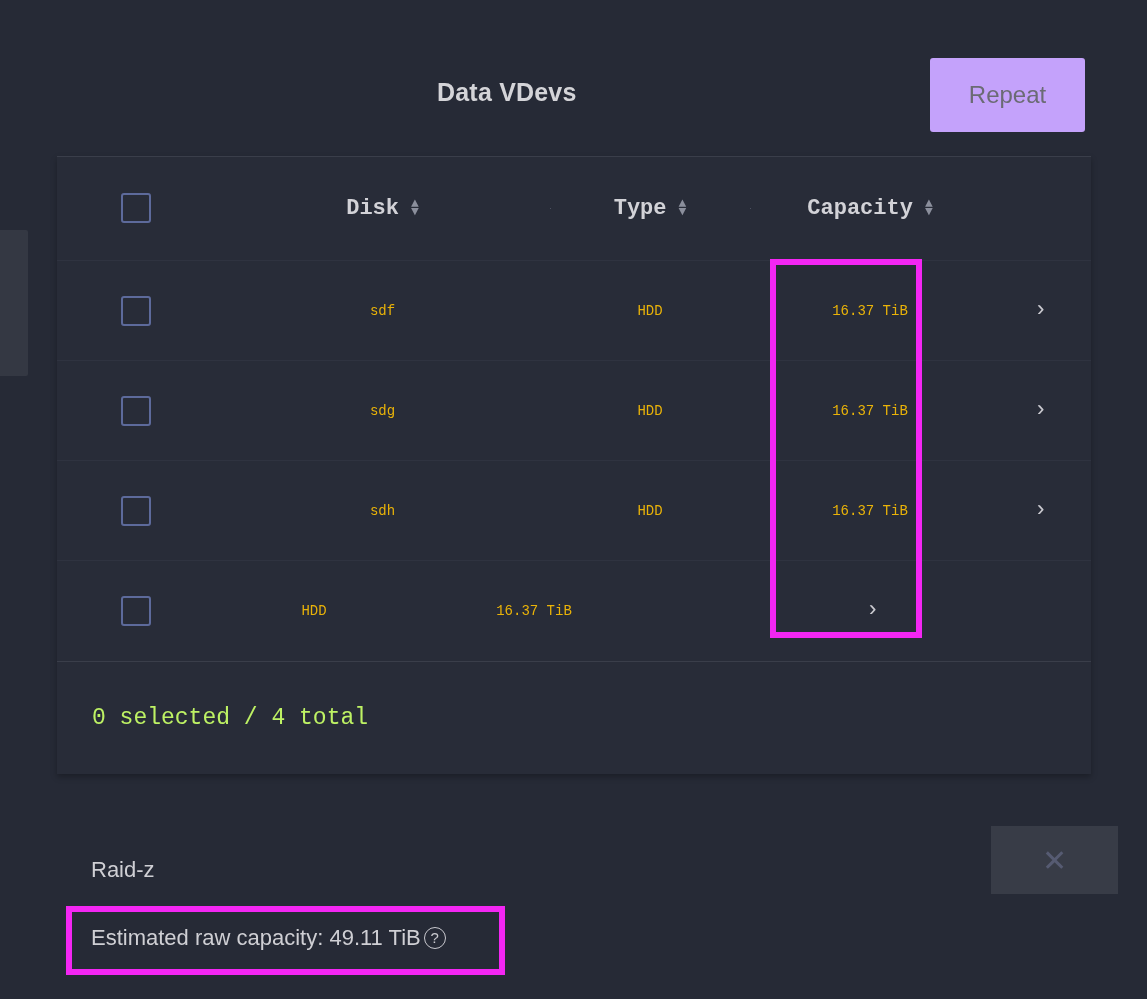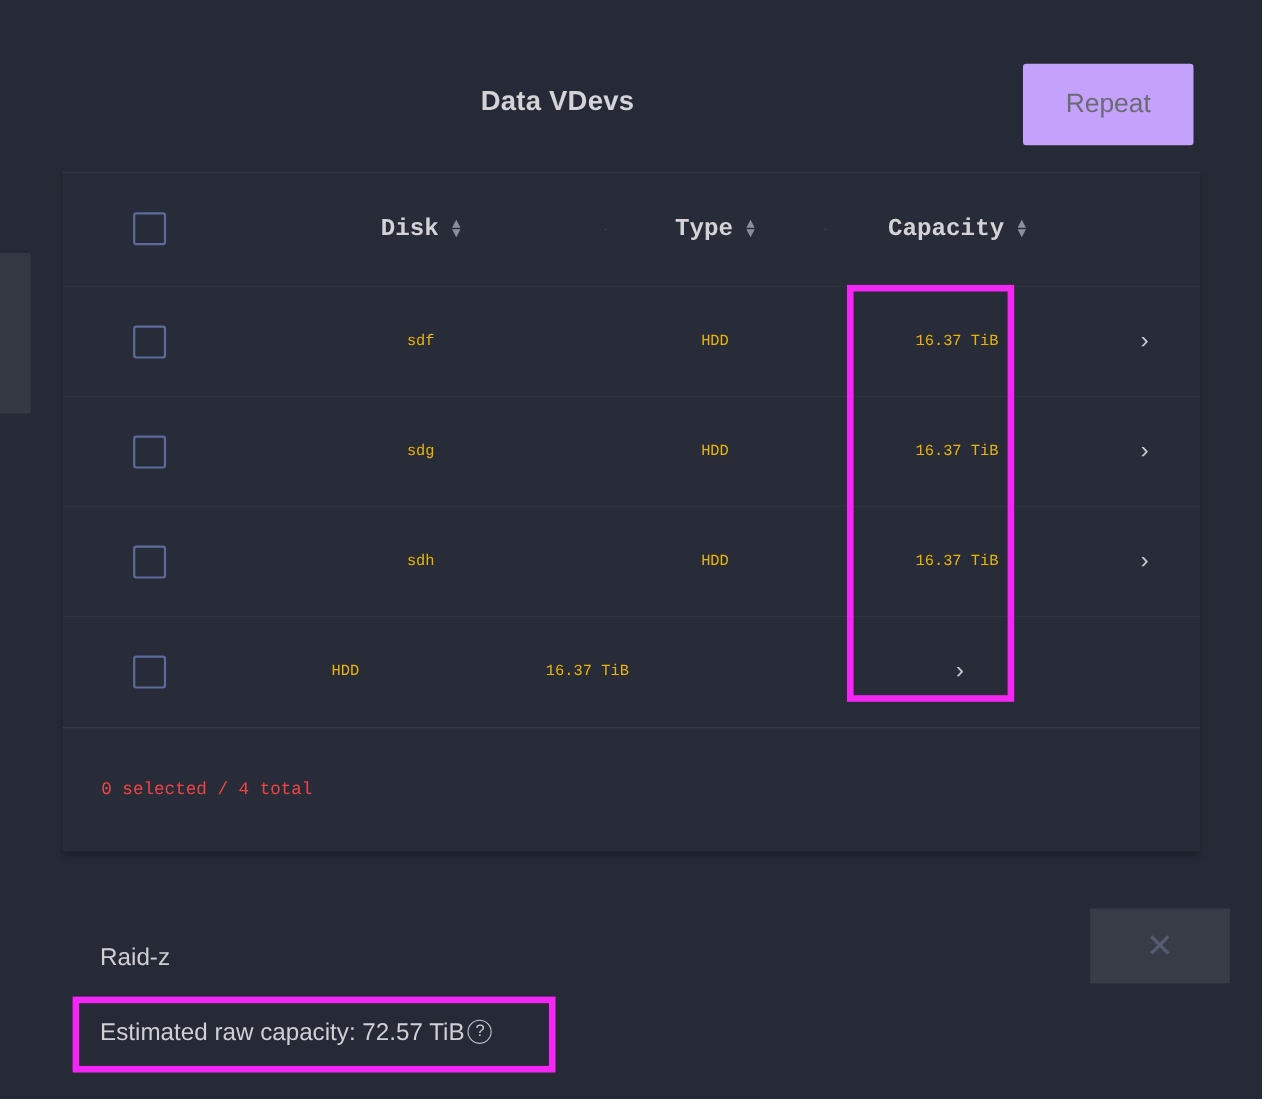--- a/index.html
+++ b/index.html
@@ -79,21 +79,21 @@
     border: 2px solid #5d6a9b; border-radius: 3px;
     background: transparent; cursor: pointer;
   }
 
   .tfoot {
     height: 112px; display: flex; align-items: center;
     padding-left: 35px;
     border-top: 1px solid #3a3e4a;
     margin-top: 1px;
   }
-  .tfoot-txt { font-size: 16px; color: #ef4444; }
+  .tfoot-txt { font-size: 23px; color: #bef264; }
 
   
   .raidz-label {
     position: absolute; left: 91px; top: 857px;
     font-size: 22px; color: #cfcfd4;
   }
   .close-btn {
     position: absolute; left: 991px; top: 826px;
     width: 127px; height: 68px;
     background: #383c47; border: none;
@@ -216,20 +216,20 @@
 
   </div>
 
   <div class="raidz-label">Raid-z</div>
 
   <button class="close-btn">
     <span>✕</span>
   </button>
 
   <div class="capacity-line">
-    <span class="capacity-txt">Estimated raw capacity: 72.57 TiB</span>
+    <span class="capacity-txt">Estimated raw capacity: 49.11 TiB</span>
     <span class="help-ico">?</span>
   </div>
 
   <div class="hl hl-capacity"></div>
   <div class="hl hl-estimate"></div>
 
 </div>
 
 </body></html>

